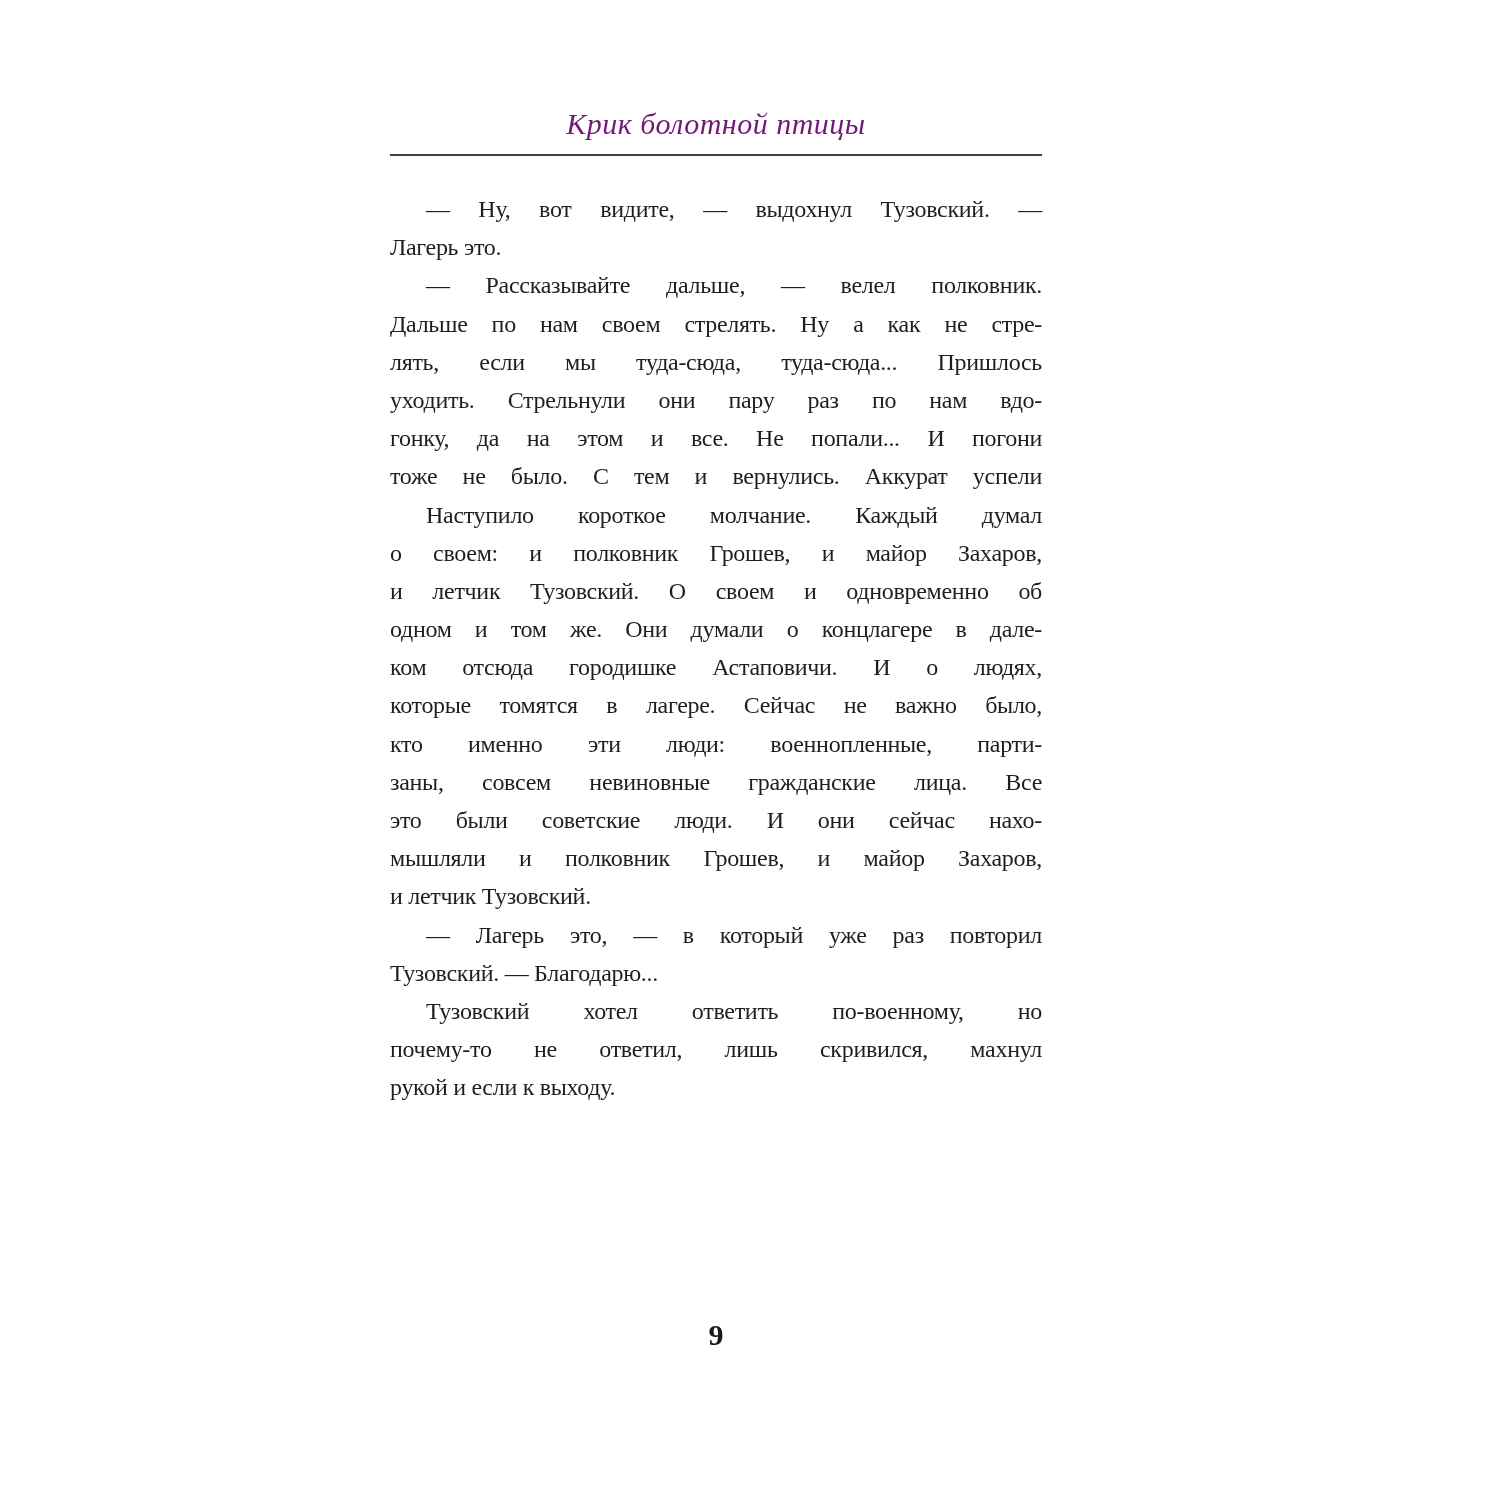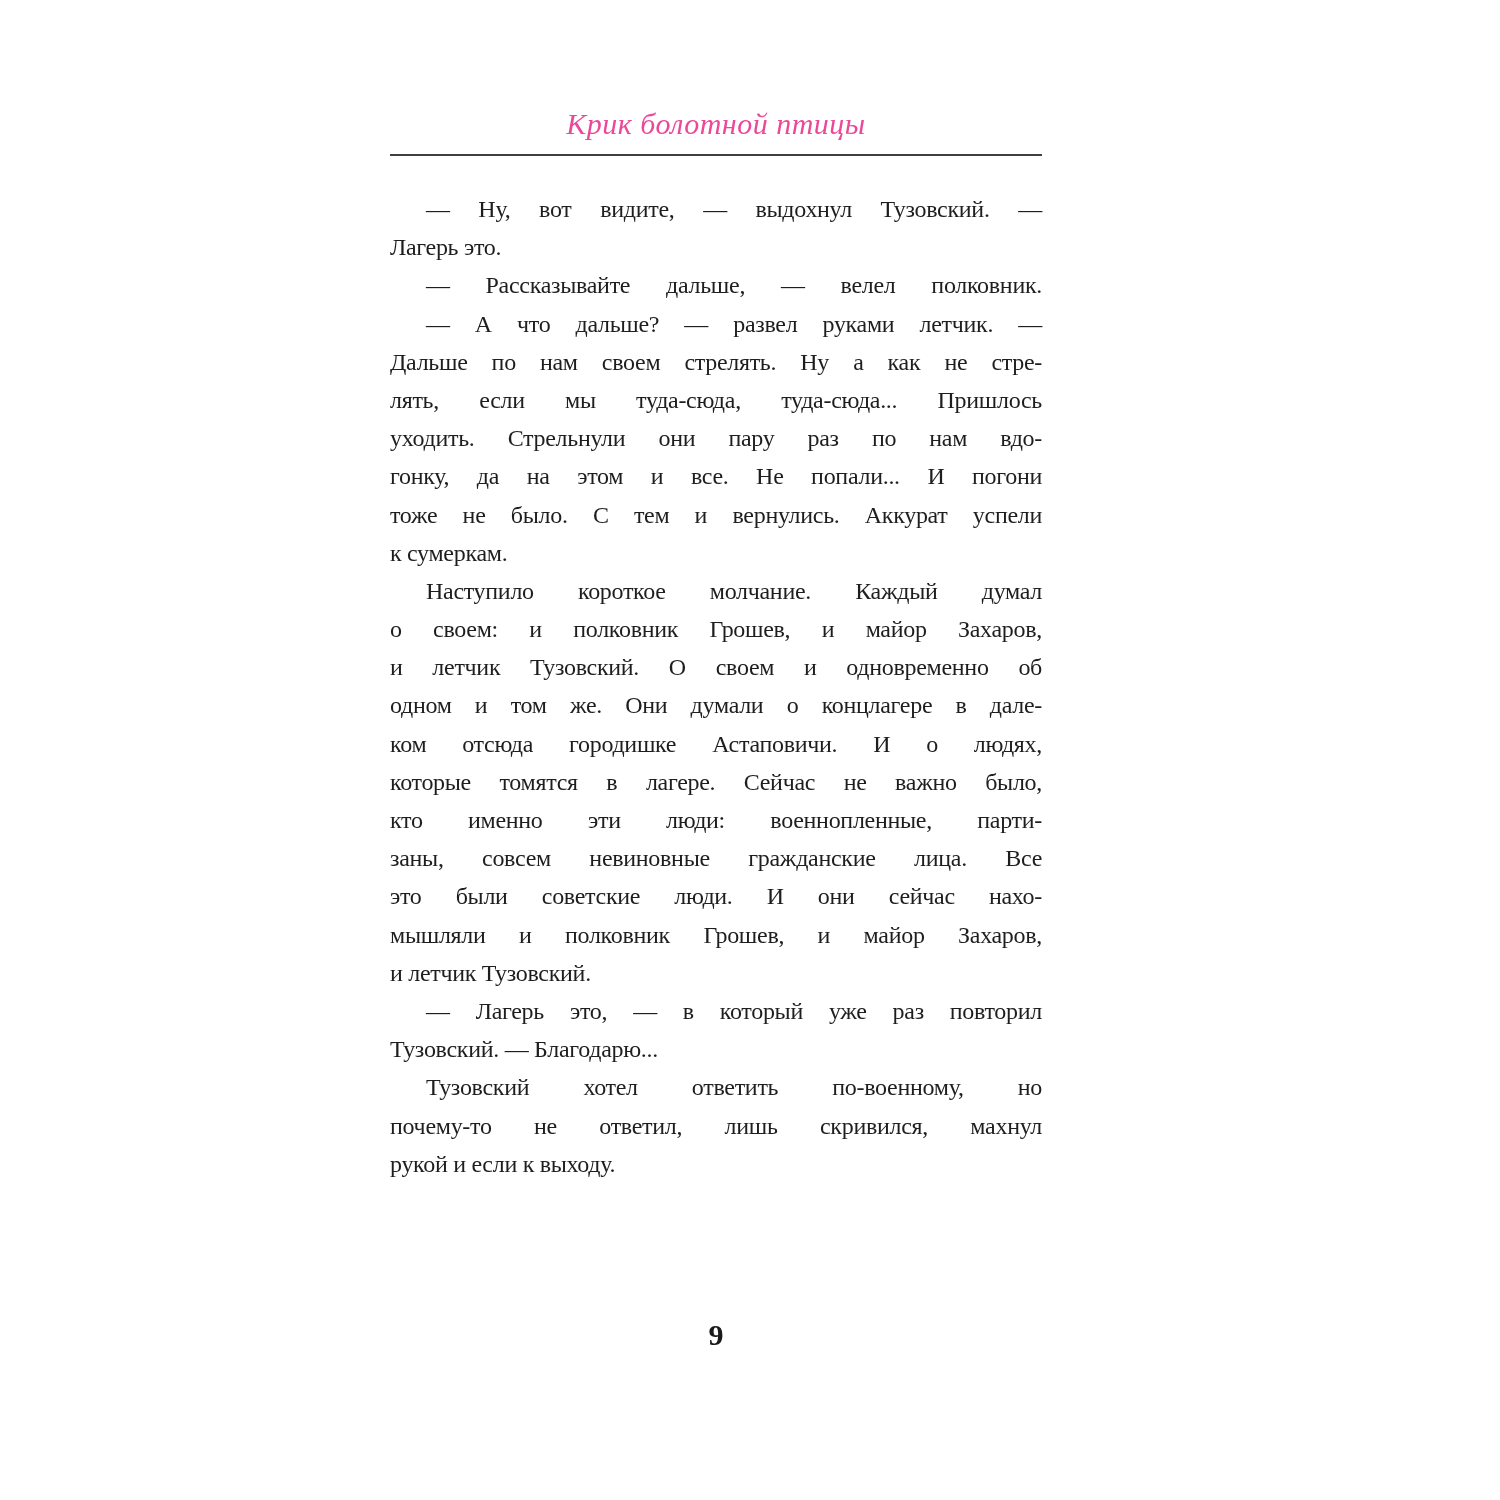--- a/index.html
+++ b/index.html
@@ -22,21 +22,21 @@
   .running-head {
     position: absolute;
     top: 106px;
     left: 0;
     width: 100%;
     text-align: center;
     font-style: italic;
     font-size: 30px;
     line-height: 36px;
     letter-spacing: 0.5px;
-    color: #ec4899;
+    color: #701a75;
   }
   .head-rule {
     position: absolute;
     top: 154px;
     left: 0;
     width: 100%;
     height: 0;
     border-top: 2px solid #3f3f3f;
   }
   .body-text {
@@ -88,27 +88,25 @@
       <div class="para">
         <span class="line first">— Ну, вот видите, — выдохнул Тузовский. —</span>
         <span class="line last">Лагерь это.</span>
       </div>
 
       <div class="para">
         <span class="line first">— Рассказывайте дальше, — велел полковник.</span>
       </div>
 
       <div class="para">
-        <span class="line first">— А что дальше? — развел руками летчик. —</span>
         <span class="line">Дальше по нам своем стрелять. Ну а как не стре-</span>
         <span class="line">лять, если мы туда-сюда, туда-сюда... Пришлось</span>
         <span class="line">уходить. Стрельнули они пару раз по нам вдо-</span>
         <span class="line">гонку, да на этом и все. Не попали... И погони</span>
         <span class="line">тоже не было. С тем и вернулись. Аккурат успели</span>
-        <span class="line last">к сумеркам.</span>
       </div>
 
       <div class="para">
         <span class="line first">Наступило короткое молчание. Каждый думал</span>
         <span class="line">о своем: и полковник Грошев, и майор Захаров,</span>
         <span class="line">и летчик Тузовский. О своем и одновременно об</span>
         <span class="line">одном и том же. Они думали о концлагере в дале-</span>
         <span class="line">ком отсюда городишке Астаповичи. И о людях,</span>
         <span class="line">которые томятся в лагере. Сейчас не важно было,</span>
         <span class="line">кто именно эти люди: военнопленные, парти-</span>

